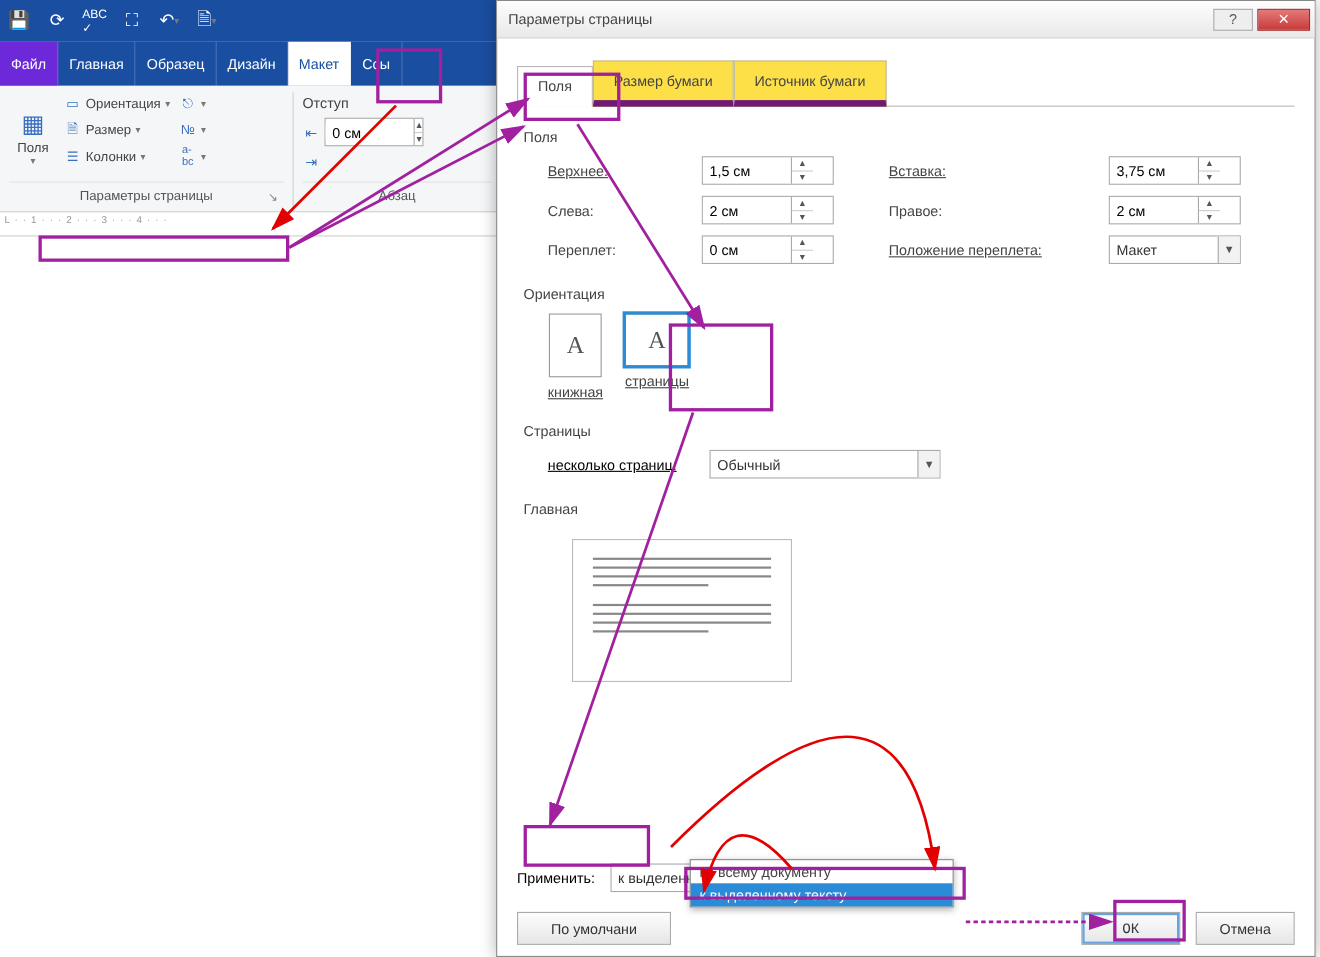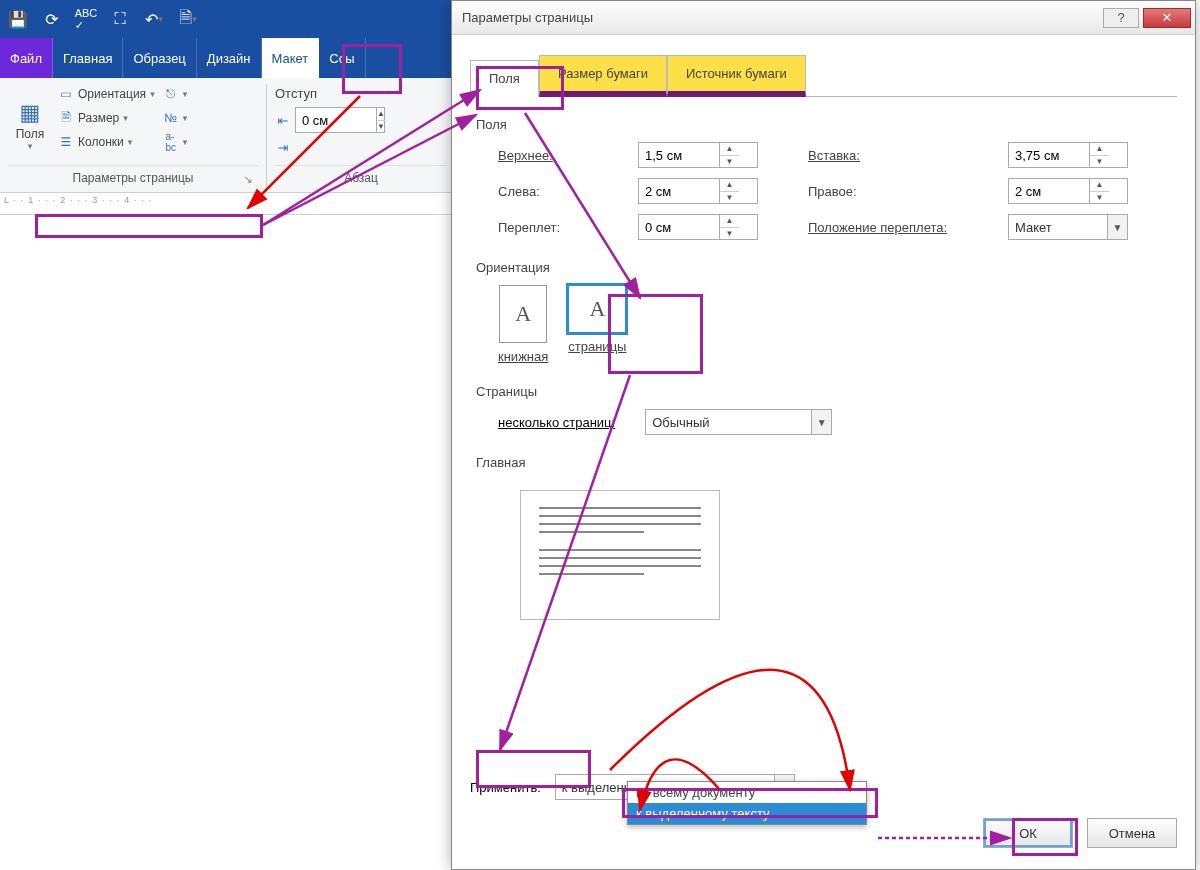--- a/index.html
+++ b/index.html
@@ -44,24 +44,24 @@
   .dd .ddbtn{ width:20px; border-left:1px solid #aaa; display:flex; align-items:center; justify-content:center; font-size:10px; color:#555; height:24px; background:#f2f2f2;}
   .orient{ display:flex; gap:20px; margin-left:28px;}
   .orient .opt{ display:flex; flex-direction:column; align-items:center; gap:6px; font-size:13px; color:#444;}
   .orient .page{ width:48px; height:58px; border:1px solid #999; display:flex; align-items:center; justify-content:center; font-family:serif; font-size:22px; color:#555; background:#fff;}
   .orient .page.land{ width:58px; height:48px;}
   .orient .sel{ outline:3px solid #2a8bd6; outline-offset:-1px;}
   .preview-box{ margin:20px 0 0 0; width:300px;}
   .sample-page{ width:200px; height:130px; border:1px solid #bbb; background:#fff; margin:10px auto 0 auto; padding:16px 18px;}
   .sample-page .line{ height:2px; background:#888; margin-bottom:6px;}
   .sample-page .line.short{width:65%;}
-  .bottom-row{ position:absolute; left:18px; right:18px; bottom:21px;}
+  .bottom-row{ position:absolute; left:18px; right:18px; bottom:10px;}
   .apply-row{ display:flex; align-items:center; gap:14px; margin-bottom:18px;}
   .btn{ height:30px; padding:0 20px; border:1px solid #aaa; background:linear-gradient(#fdfdfd,#e6e6e6); color:#333; display:inline-flex; align-items:center; justify-content:center; min-width:90px;}
-  .btn.def{ outline:2px solid #66a3e0; outline-offset:-3px;}
+  .btn.def{ outline:2px solid #66a3e0; outline-offset:-3px;font-family:Liberation Mono, monospace;}
   .dd-options{ position:absolute; border:1px solid #888; background:#fff; font-size:13px; box-shadow:0 2px 6px rgba(0,0,0,0.3);}
   .dd-options .opt{ padding:3px 8px; color:#444;}
   .dd-options .opt.sel{ background:#2a8bd6; color:#fff;}
   .hl{ position:absolute; border:3px solid #A020A0; pointer-events:none; }
   svg.annot{ position:absolute; left:0; top:0; pointer-events:none; }
   .ul{text-decoration:underline;}
 </style>
 </head>
 <body>
 
@@ -226,21 +226,21 @@
       </div>
       <div class="opt">
         <div class="page land sel">A</div>
         <span class="ul">страницы</span>
       </div>
     </div>
 
     <div class="section-label" style="margin-left:6px;">Страницы</div>
     <div style="display:flex; align-items:center; gap:30px; margin-left:28px;">
       <div><span class="ul">несколько страниц:</span></div>
-      <div class="dd" style="width:187px;">
+      <div class="dd" style="width:210px;">
           <span>Обычный</span>
           <div class="ddbtn">▼</div>
         </div>
     </div>
 
     <div class="section-label" style="margin-left:6px;">Главная</div>
     <div class="preview-box">
       <div class="sample-page">
         <div class="line"></div>
           <div class="line"></div>
@@ -256,20 +256,21 @@
 
     <div class="bottom-row">
       <div class="apply-row">
         <div><span>Применить:</span></div>
         <div class="dd" style="width:240px;">
           <span>к выделенному тексту</span>
           <div class="ddbtn">▼</div>
         </div>
       </div>
       <div style="display:flex; align-items:center;">
+        <div class="btn" style="min-width:140px;">По умолчани</div>
         <span style="flex:1;"></span>
         <div class="btn def">ОК</div>
         <div style="width:14px;"></div>
         <div class="btn">Отмена</div>
       </div>
     </div>
 
     <div class="dd-options" style="left:175px; bottom:44px; width:240px;">
       <div class="opt">ко всему документу</div>
       <div class="opt sel">к выделенному тексту</div>

